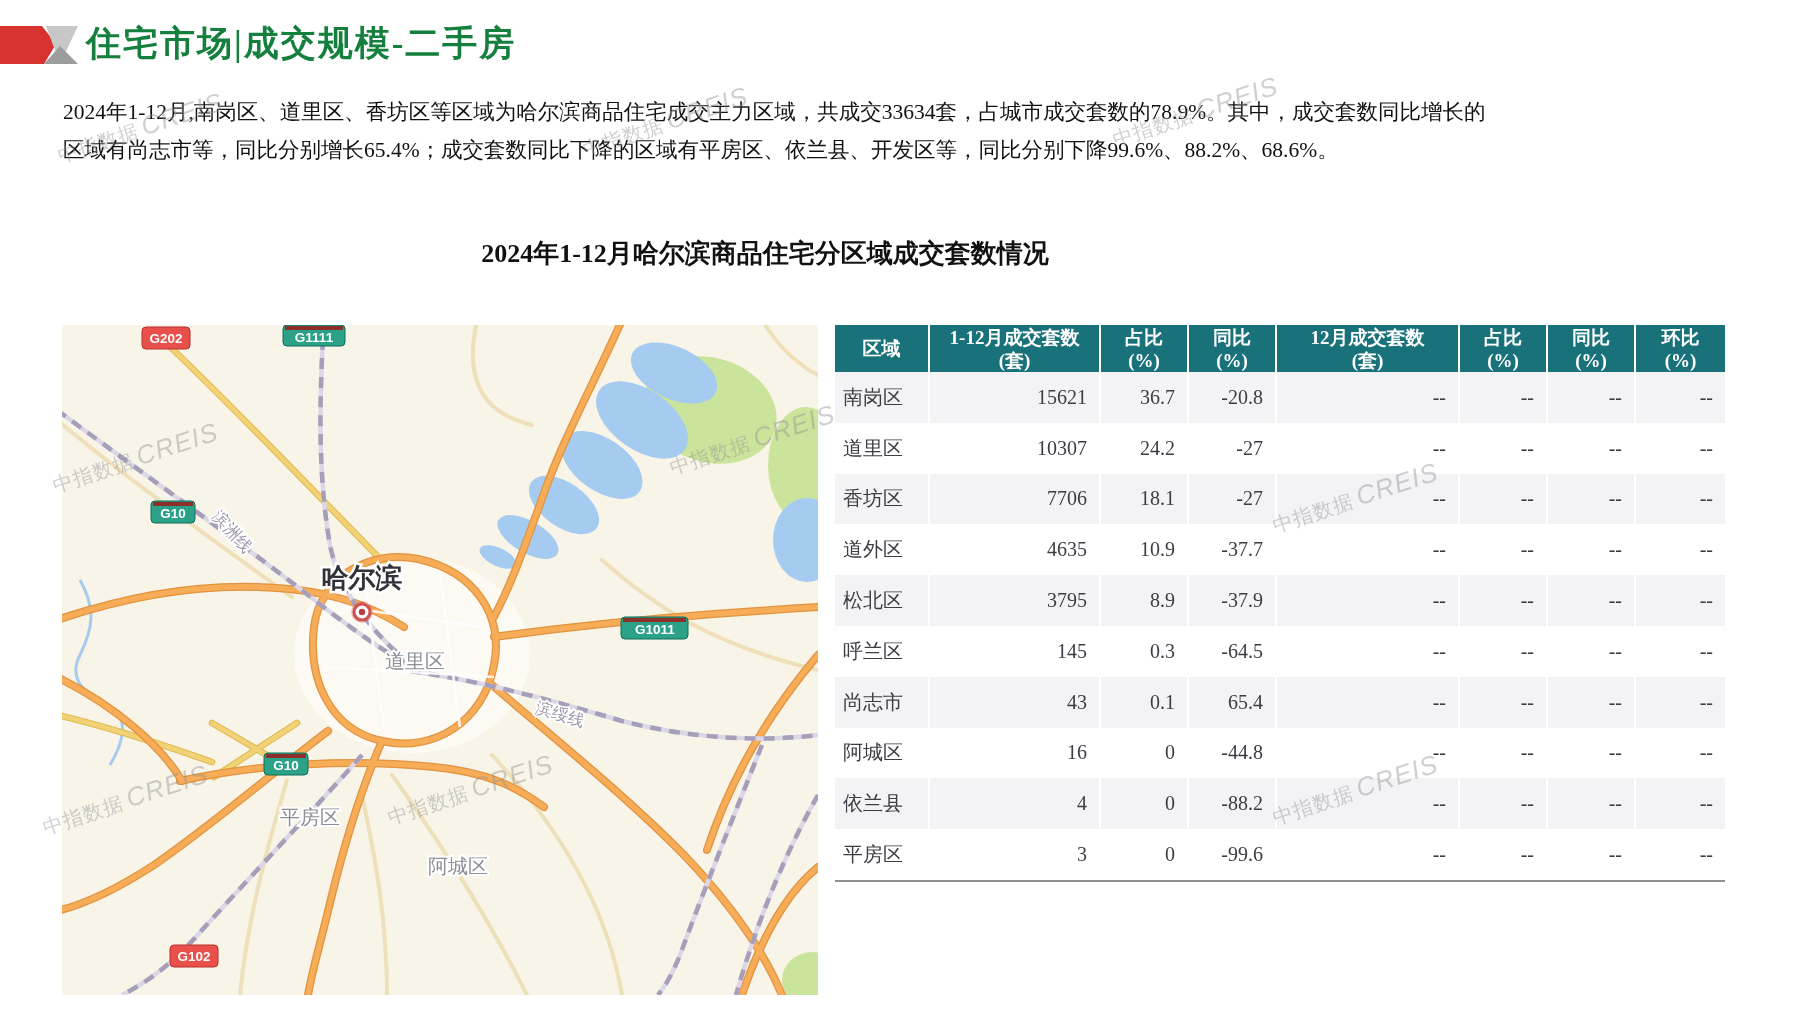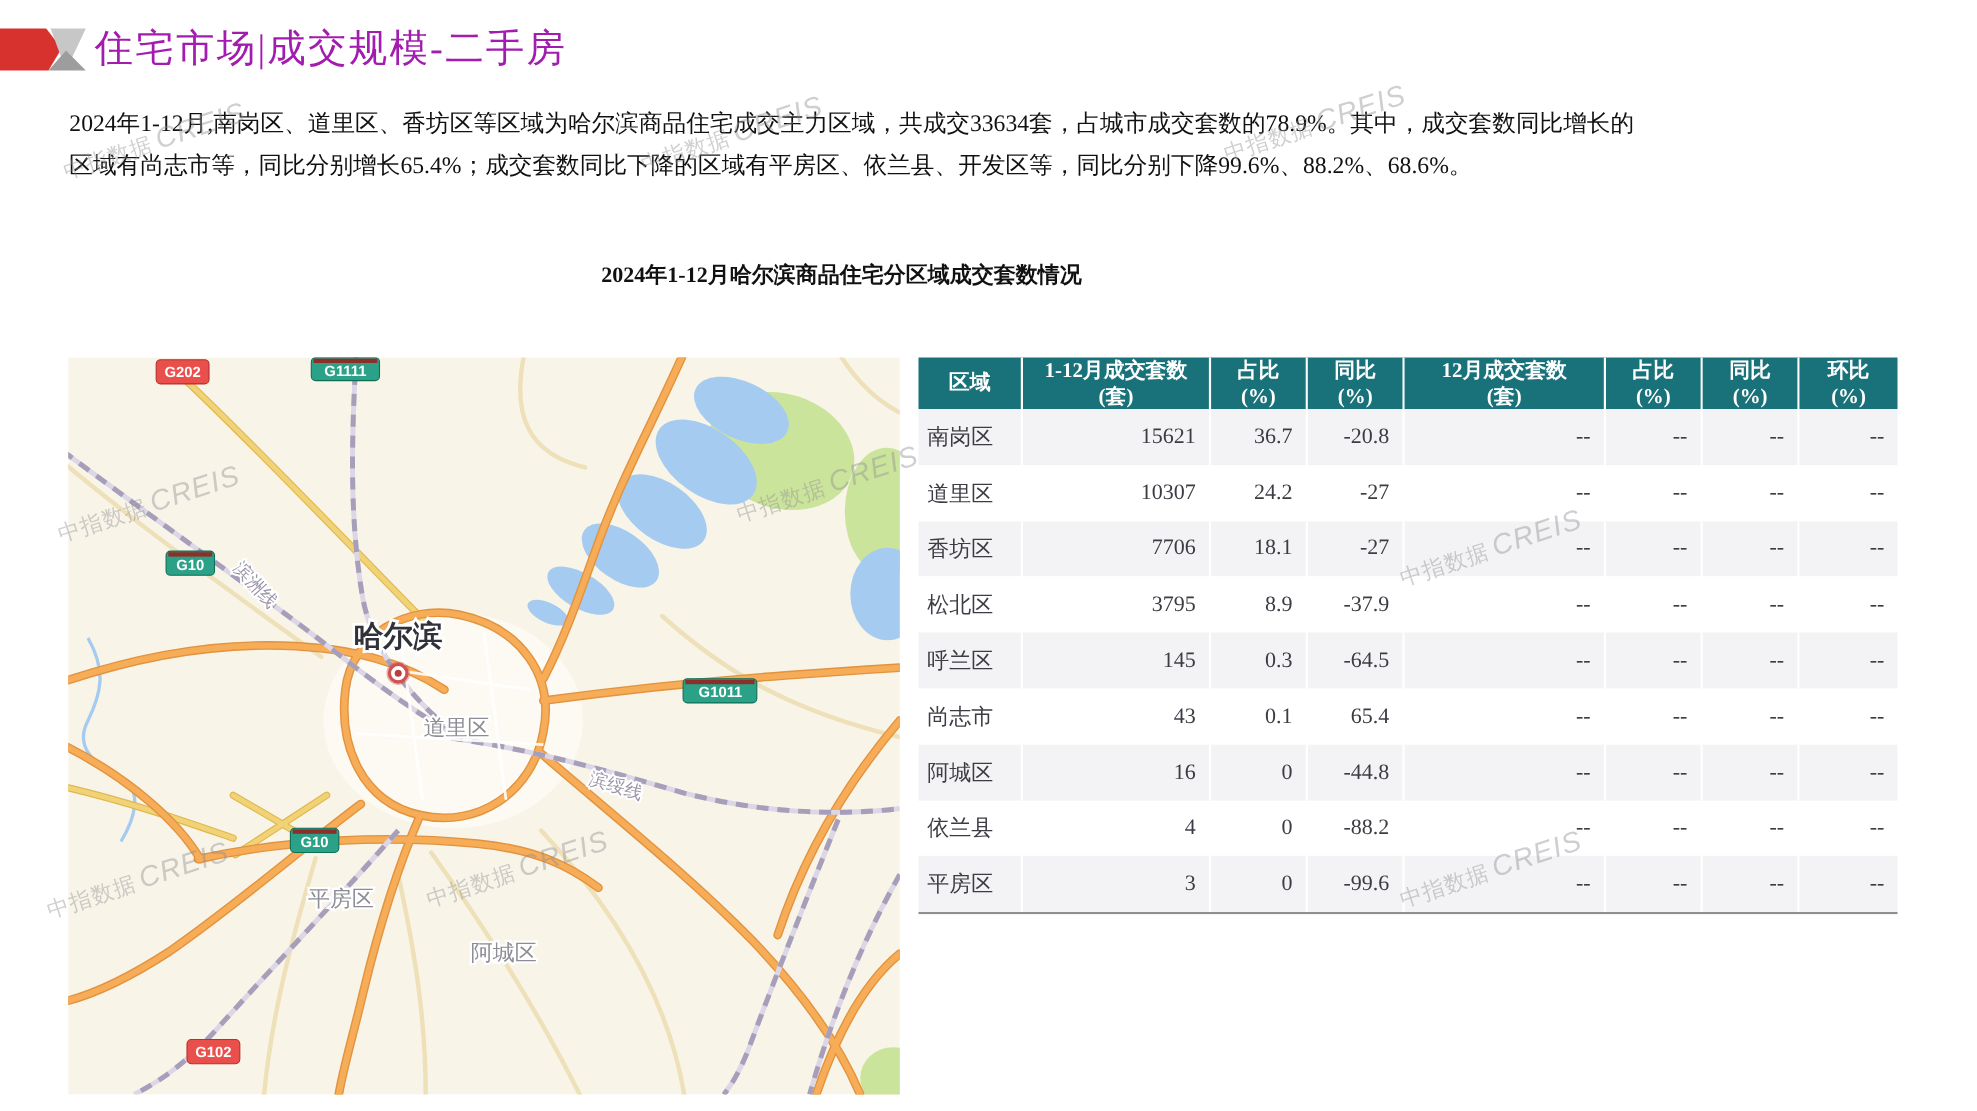--- a/index.html
+++ b/index.html
@@ -6,31 +6,31 @@
   body{
     width:1797px;height:1010px;position:relative;overflow:hidden;
     background:#ffffff;
     font-family:"Liberation Serif","DejaVu Serif",serif;
     color:#1a1a1a;
   }
   .title-row{position:absolute;left:0;top:20px;width:1200px;height:60px;}
   .logo{position:absolute;left:0;top:4px;}
   .page-title{
     position:absolute;left:86px;top:0;margin:0;
-    font-size:35px;font-weight:normal;letter-spacing:2px;color:#a21caf;
+    font-size:35px;font-weight:bold;letter-spacing:2px;color:#15803d;
     white-space:nowrap;
   }
   .intro{
     position:absolute;left:62px;top:92px;width:1434px;margin:1px;
     font-size:21.5px;line-height:38px;color:#111;
     text-align:left;
   }
   .section-title{
     position:absolute;left:0;top:236px;width:1530px;
-    text-align:center;font-size:20px;font-weight:600;color:#111;
+    text-align:center;font-size:26px;font-weight:600;color:#111;
   }
   .map-wrap{position:absolute;left:62px;top:325px;width:756px;height:670px;}
   .map-wrap svg{display:block;}
 
   
   .data-table{
     position:absolute;left:835px;top:325px;width:890px;
     border-collapse:separate;border-spacing:0;table-layout:fixed;
     border-bottom:2px solid #8f8f8f;
   }
@@ -290,20 +290,30 @@
       <td class="region">香坊区</td>
       <td>7706</td>
       <td>18.1</td>
       <td>-27</td>
       <td>--</td>
       <td>--</td>
       <td>--</td>
       <td>--</td>
     </tr>
     <tr>
+      <td class="region">道外区</td>
+      <td>4635</td>
+      <td>10.9</td>
+      <td>-37.7</td>
+      <td>--</td>
+      <td>--</td>
+      <td>--</td>
+      <td>--</td>
+    </tr>
+    <tr>
       <td class="region">松北区</td>
       <td>3795</td>
       <td>8.9</td>
       <td>-37.9</td>
       <td>--</td>
       <td>--</td>
       <td>--</td>
       <td>--</td>
     </tr>
     <tr>

